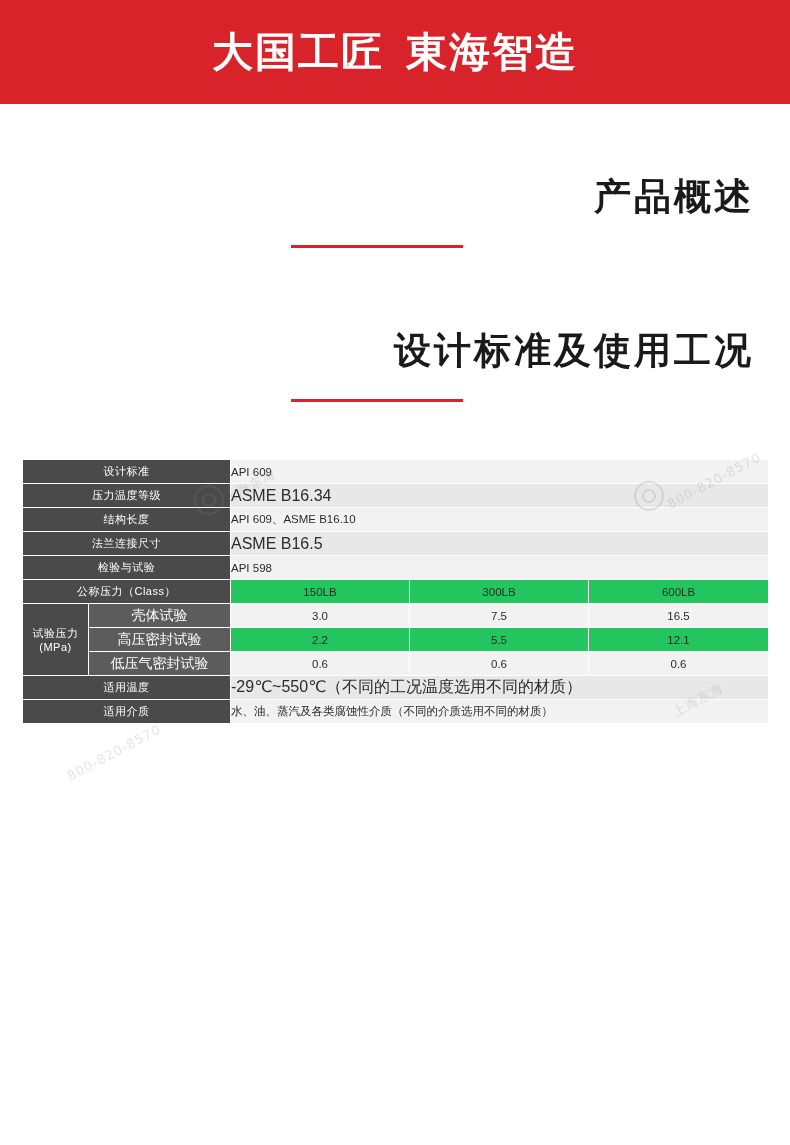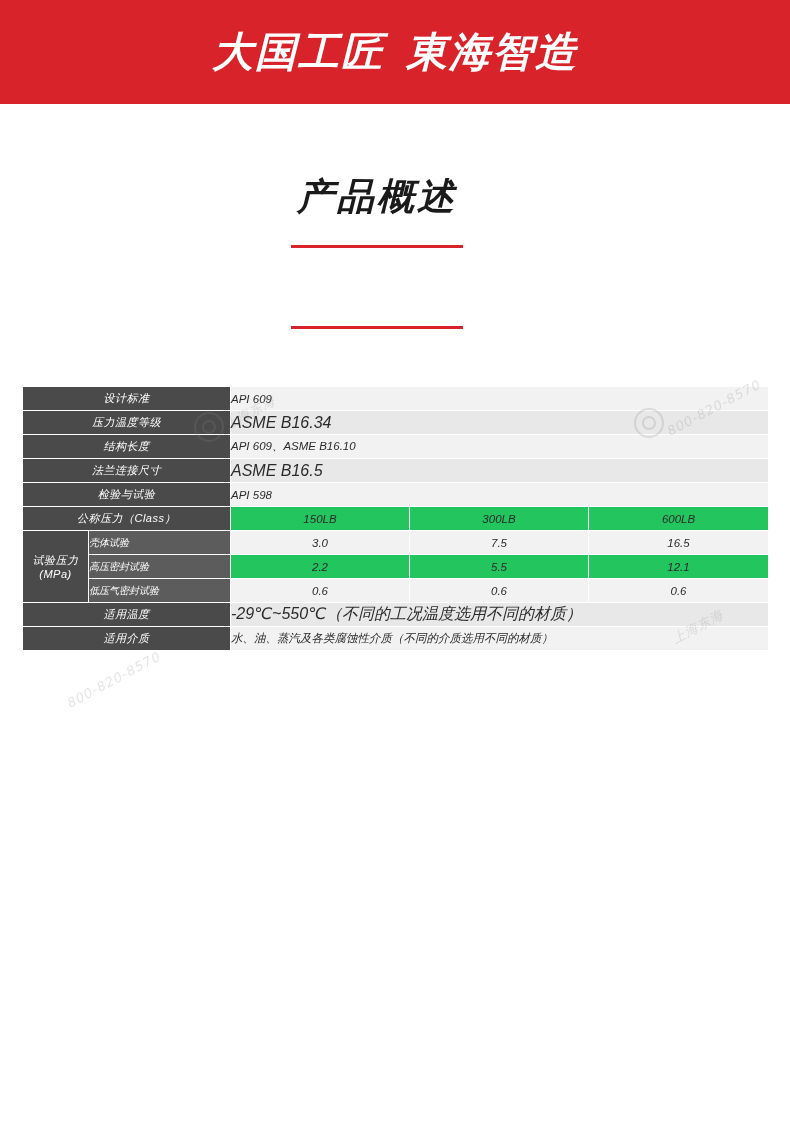--- a/index.html
+++ b/index.html
@@ -11,21 +11,20 @@
     height: 1145px;
     background: #ffffff;
     font-family: "Liberation Sans", "DejaVu Sans", sans-serif;
     color: #231f20;
     overflow: hidden;
   }
   .page {
     position: relative;
     width: 754px;
     height: 1145px;
-    font-style: italic;
   }
 
   
   .banner {
     position: relative;
     width: 790px;
     height: 104px;
     background: #d8232a;
     display: flex;
     align-items: center;
@@ -38,21 +37,21 @@
     letter-spacing: 2px;
     font-family: "DejaVu Sans", "Liberation Sans", sans-serif;
   }
   .banner-title .gap {
     display: inline-block;
     width: 22px;
   }
 
   
   .section-head {
-    text-align: center;
+    text-align: right;
   }
   .section-head h2 {
     margin: 0;
     font-size: 37px;
     font-weight: bold;
     letter-spacing: 3px;
     color: #1a1a1a;
     font-family: "DejaVu Sans", "Liberation Sans", sans-serif;
   }
   .section-rule {
@@ -100,22 +99,22 @@
   td.lbl {
     background: #4a4a4a;
     color: #ffffff;
     text-align: center;
     font-size: 11px;
     letter-spacing: 0.5px;
   }
   td.lbl-sub {
     background: #5c5c5c;
     color: #ffffff;
-    text-align: left;
-    font-size: 10px;
+    text-align: center;
+    font-size: 14px;
   }
   td.val {
     background: #f2f2f2;
     padding-left: 12px;
     font-size: 11.5px;
     color: #2b2b2b;
   }
   td.val-alt {
     background: #e8e8e8;
     padding-left: 12px;
@@ -177,20 +176,21 @@
     </div>
   </div>
 
   <div class="section-head head-1">
     <h2>产品概述</h2>
     <div class="section-rule"></div>
   </div>
 
 
   <div class="section-head head-2">
+    <h2>设计标准及使用工况</h2>
     <div class="section-rule"></div>
   </div>
 
   <div class="table-wrap">
 
     <div class="wm" style="left:200px; top:18px;">上海东海</div>
     <div class="wm" style="left:640px; top:14px;">800-820-8570</div>
     <div class="wm-logo" style="left:172px; top:26px;"></div>
     <div class="wm-logo" style="left:612px; top:22px;"></div>
     <div class="wm" style="left:648px; top:232px;">上海东海</div>

